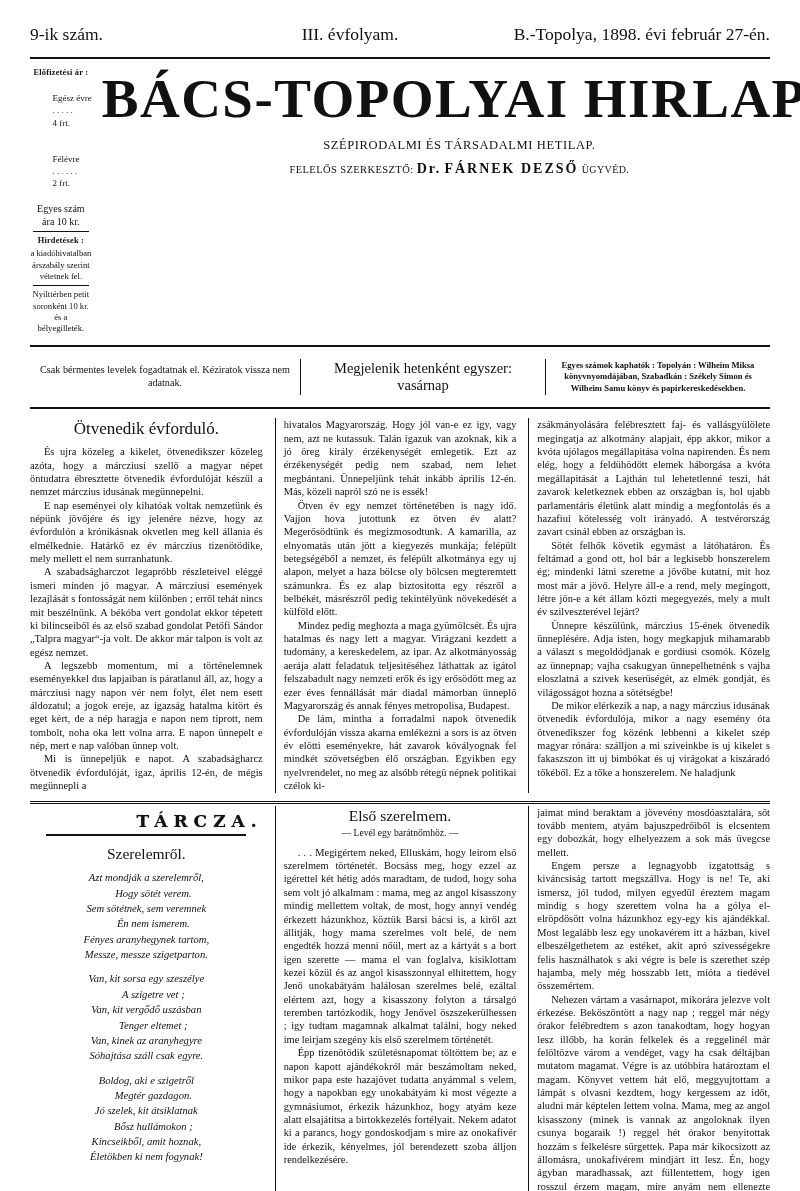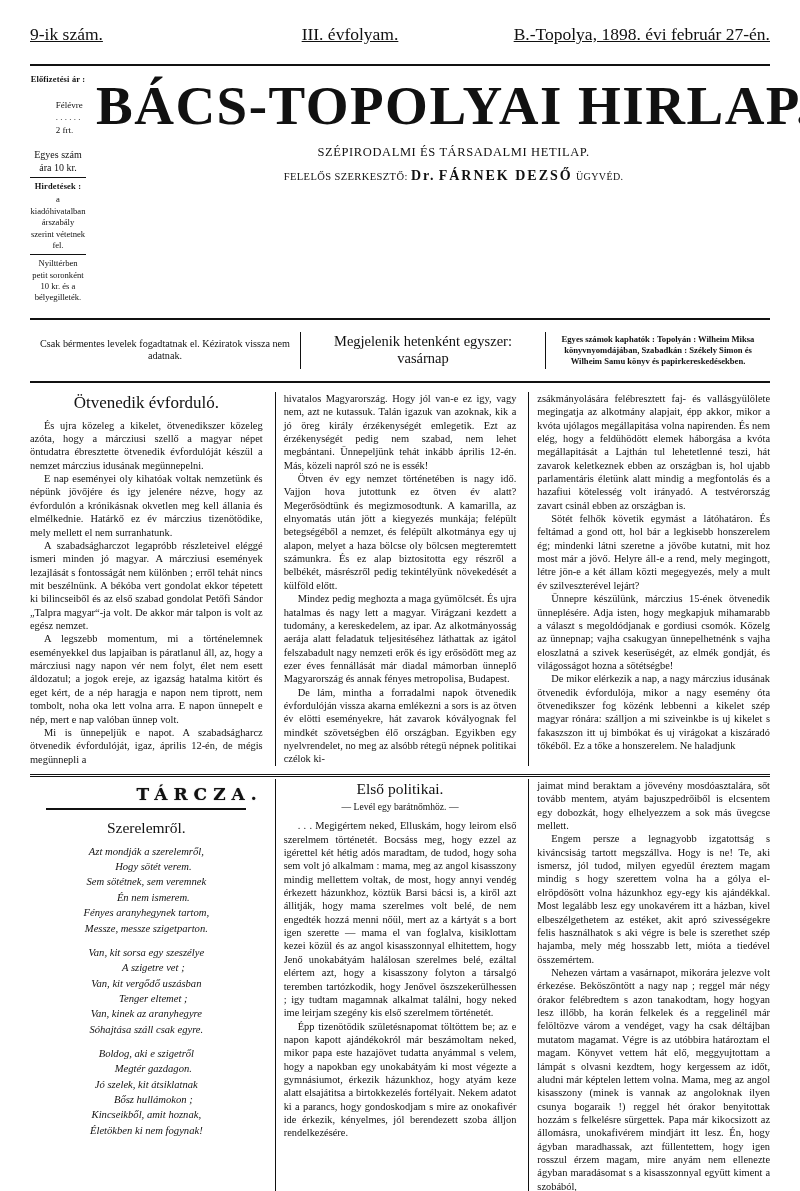--- a/index.html
+++ b/index.html
@@ -20,22 +20,21 @@
     box-sizing: border-box;
     padding: 24px 30px 6px 30px;
     position: relative;
   }
 
   
   .topline {
     display: flex;
     align-items: flex-start;
     font-size: 17.5px;
-    padding-bottom: 19px;
-    text-decoration: underline;
+    padding-bottom: 12px;
   }
   .topline .issue { width: 200px; font-weight: 400; }
   .topline .volume { flex: 1; text-align: center; }
   .topline .dateline { width: 300px; text-align: right; }
   .rule-thick { border-top: 2px solid #111; margin: 0 0 6px 0; }
 
   
   .masthead {
     display: flex;
     align-items: stretch;
@@ -205,20 +204,25 @@
     <div class="volume">III. évfolyam.</div>
     <div class="dateline">B.-Topolya, 1898. évi február 27-én.</div>
   </div>
   <div class="rule-thick"></div>
 
   <div class="masthead">
 
     <div class="side-box left">
       <div class="side-head">Előfizetési ár :</div>
       <div class="price-list">
+        <div class="price-row">
+          <span>Egész évre</span>
+          <span>. . . . .</span>
+          <span>4 frt.</span>
+        </div>
         <div class="price-row">
           <span>Félévre</span>
           <span>. . . . . .</span>
           <span>2 frt.</span>
         </div>
       </div>
       <div class="price-single">Egyes szám ára 10 kr.</div>
       <div class="minirule"></div>
       <div class="side-head">Hirdetések :</div>
       <div>a kiadóhivatalban árszabály szerint vétetnek fel.</div>
@@ -311,21 +315,21 @@
           <span class="ln ind">Bősz hullámokon ;</span>
           <span class="ln">Kincseikből, amit hoznak,</span>
           <span class="ln">Életökben ki nem fogynak!</span>
         </div>
 
       </div>
 
     </div>
 
     <div class="col story">
-      <div class="story-title">Első politikai.</div>
+      <div class="story-title">Első szerelmem.</div>
       <div class="story-sub">— Levél egy barátnőmhöz. —</div>
       <p>. . . Megigértem neked, Elluskám, hogy leirom első szerelmem történetét. Bocsáss meg, hogy ezzel az igérettel két hétig adós maradtam, de tudod, hogy soha sem volt jó alkalmam : mama, meg az angol kisasszony mindig mellettem voltak, de most, hogy annyi vendég érkezett házunkhoz, köztük Barsi bácsi is, a kiről azt állitják, hogy mama szerelmes volt belé, de nem engedték hozzá menni nőül, mert az a kártyát s a bort igen szerette — mama el van foglalva, kisiklottam kezei közül és az angol kisasszonnyal elhitettem, hogy Jenő unokabátyám halálosan szerelmes belé, ezáltal elértem azt, hogy a kisasszony folyton a társalgó teremben tartózkodik, hogy Jenővel öszszekerülhessen ; igy tudtam magamnak alkalmat találni, hogy neked ime leirjam szegény kis első szerelmem történetét.</p>
       <p>Épp tizenötödik születésnapomat töltöttem be; az e napon kapott ajándékokról már beszámoltam neked, mikor papa este hazajövet tudatta anyámmal s velem, hogy a napokban egy unokabátyám ki most végezte a gymnásiumot, érkezik házunkhoz, hogy atyám keze alatt elsajátitsa a birtokkezelés fortélyait. Nekem adatot ki a parancs, hogy gondoskodjam s mire az onokafivér ide érkezik, kényelmes, jól berendezett szoba álljon rendelkezésére.</p>
 
     </div>
 
     <div class="col cont">
       <p class="nohang">jaimat mind beraktam a jövevény mosdóasztalára, sőt tovább mentem, atyám bajuszpedrőiből is elcsentem egy dobozkát, hogy elhelyezzem a sok más üvegcse mellett.</p>
       <p>Engem persze a legnagyobb izgatottság s kiváncsiság tartott megszállva. Hogy is ne! Te, aki ismersz, jól tudod, milyen egyedül éreztem magam mindig s hogy szerettem volna ha a gólya el-elröpdösött volna házunkhoz egy-egy kis ajándékkal. Most legalább lesz egy unokavérem itt a házban, kivel elbeszélgethetem az estéket, akit apró szivességekre felis használhatok s aki végre is bele is szerethet szép hajamba, mely még hosszabb lett, mióta a tiedével összemértem.</p>
       <p>Nehezen vártam a vasárnapot, mikorára jelezve volt érkezése. Beköszöntött a nagy nap ; reggel már négy órakor felébredtem s azon tanakodtam, hogy hogyan lesz illőbb, ha korán felkelek és a reggelinél már felöltözve várom a vendéget, vagy ha csak déltájban mutatom magamat. Végre is az utóbbira határoztam el magam. Könyvet vettem hát elő, meggyujtottam a lámpát s olvasni kezdtem, hogy kergessem az időt, aludni már képtelen lettem volna. Mama, meg az angol kisasszony (minek is vannak az angoloknak ilyen csunya bogaraik !) reggel hét órakor benyitottak hozzám s felkelésre sürgettek. Papa már kikocsizott az állomásra, unokafivérem mindjárt itt lesz. Én, hogy ágyban maradhassak, azt füllentettem, hogy igen rosszul érzem magam, mire anyám nem ellenezte ágyban maradásomat s a kisasszonnyal együtt kiment a szobából,</p>

